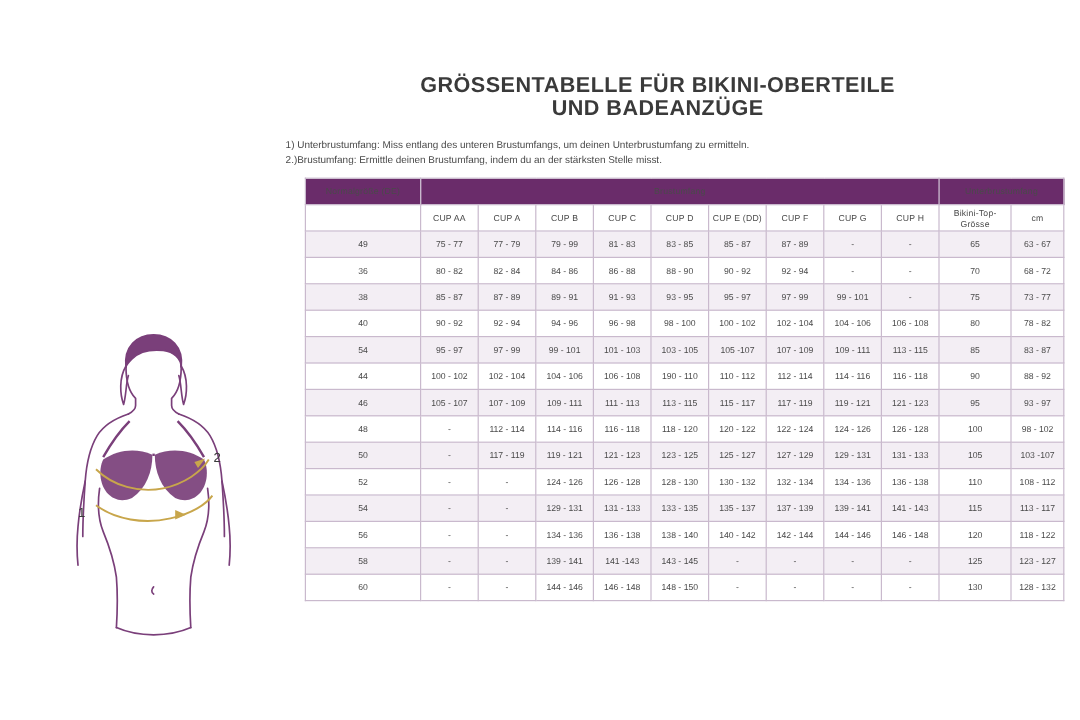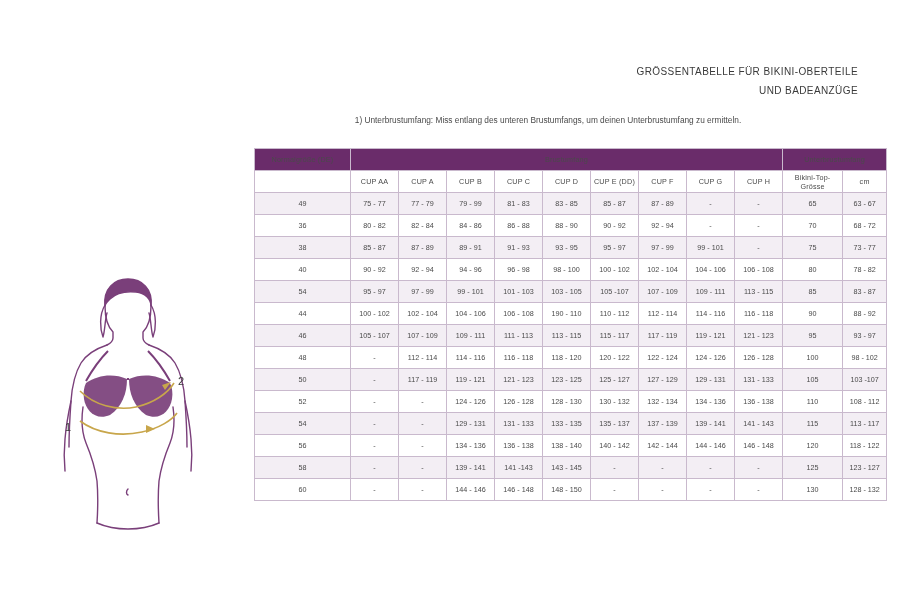--- a/index.html
+++ b/index.html
@@ -22,34 +22,32 @@
 
   
   .title-block {
     position: absolute;
     left: 238px;
     top: 62px;
     width: 620px;
     text-align: center;
   }
   .title-line {
-    font-size: 10px;
-    font-weight: normal;
+    font-size: 18px;
+    font-weight: bold;
     color: #3a3a3a;
     letter-spacing: 0.4px;
     line-height: 19px;
-    text-align: right;
   }
 
   .intro {
     position: absolute;
     left: 238px;
     top: 114px;
     width: 620px;
-    text-align: center;
     font-size: 8.3px;
     line-height: 13px;
     color: #4a4a4a;
   }
 
   
   .illus {
     position: absolute;
     left: 50px;
     top: 275px;
@@ -117,20 +115,21 @@
 
 <div class="page">
 
   <div class="title-block">
     <div class="title-line">GRÖSSENTABELLE FÜR BIKINI-OBERTEILE</div>
     <div class="title-line">UND BADEANZÜGE</div>
   </div>
 
   <div class="intro">
     <div>1) Unterbrustumfang: Miss entlang des unteren Brustumfangs, um deinen Unterbrustumfang zu ermitteln.</div>
+    <div>2.)Brustumfang: Ermittle deinen Brustumfang, indem du an der stärksten Stelle misst.</div>
   </div>
 
   <div class="illus">
     <svg width="185" height="260" viewBox="0 0 185 260">
       <g fill="none" stroke="#7a3f7a" stroke-width="1.4" stroke-linecap="round" stroke-linejoin="round">
 
         <path d="M78 6 C63 6 55 17 55 31 C55 43 58 52 63 57 L63 63 C63 66 61 68 57 70"></path>
         <path d="M78 6 C93 6 101 17 101 31 C101 43 98 52 93 57 L93 63 C93 66 95 68 99 70"></path>
 
         <path d="M55 31 C53 14 64 4 78 4 C92 4 103 14 101 31 C101 24 95 18 86 17 C76 16 66 18 60 24 C57 27 55 29 55 31 Z" fill="#7a3f7a" stroke="#7a3f7a"></path>

